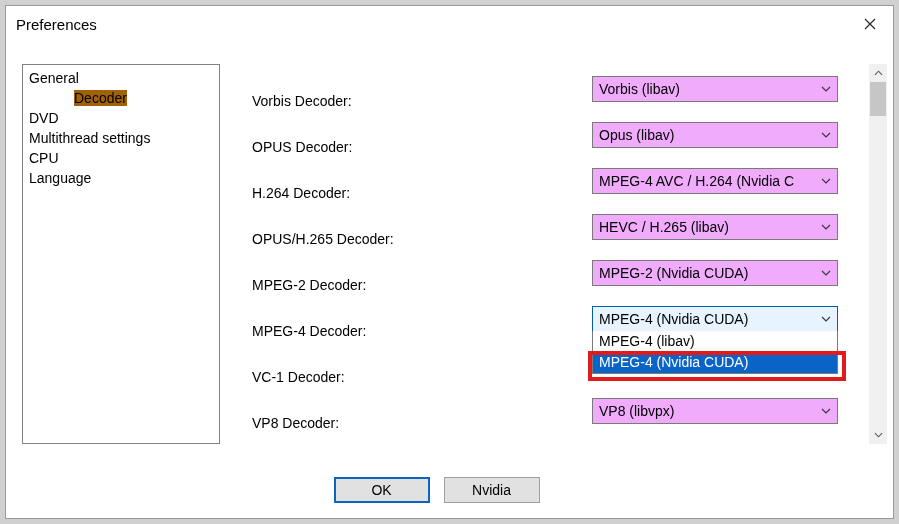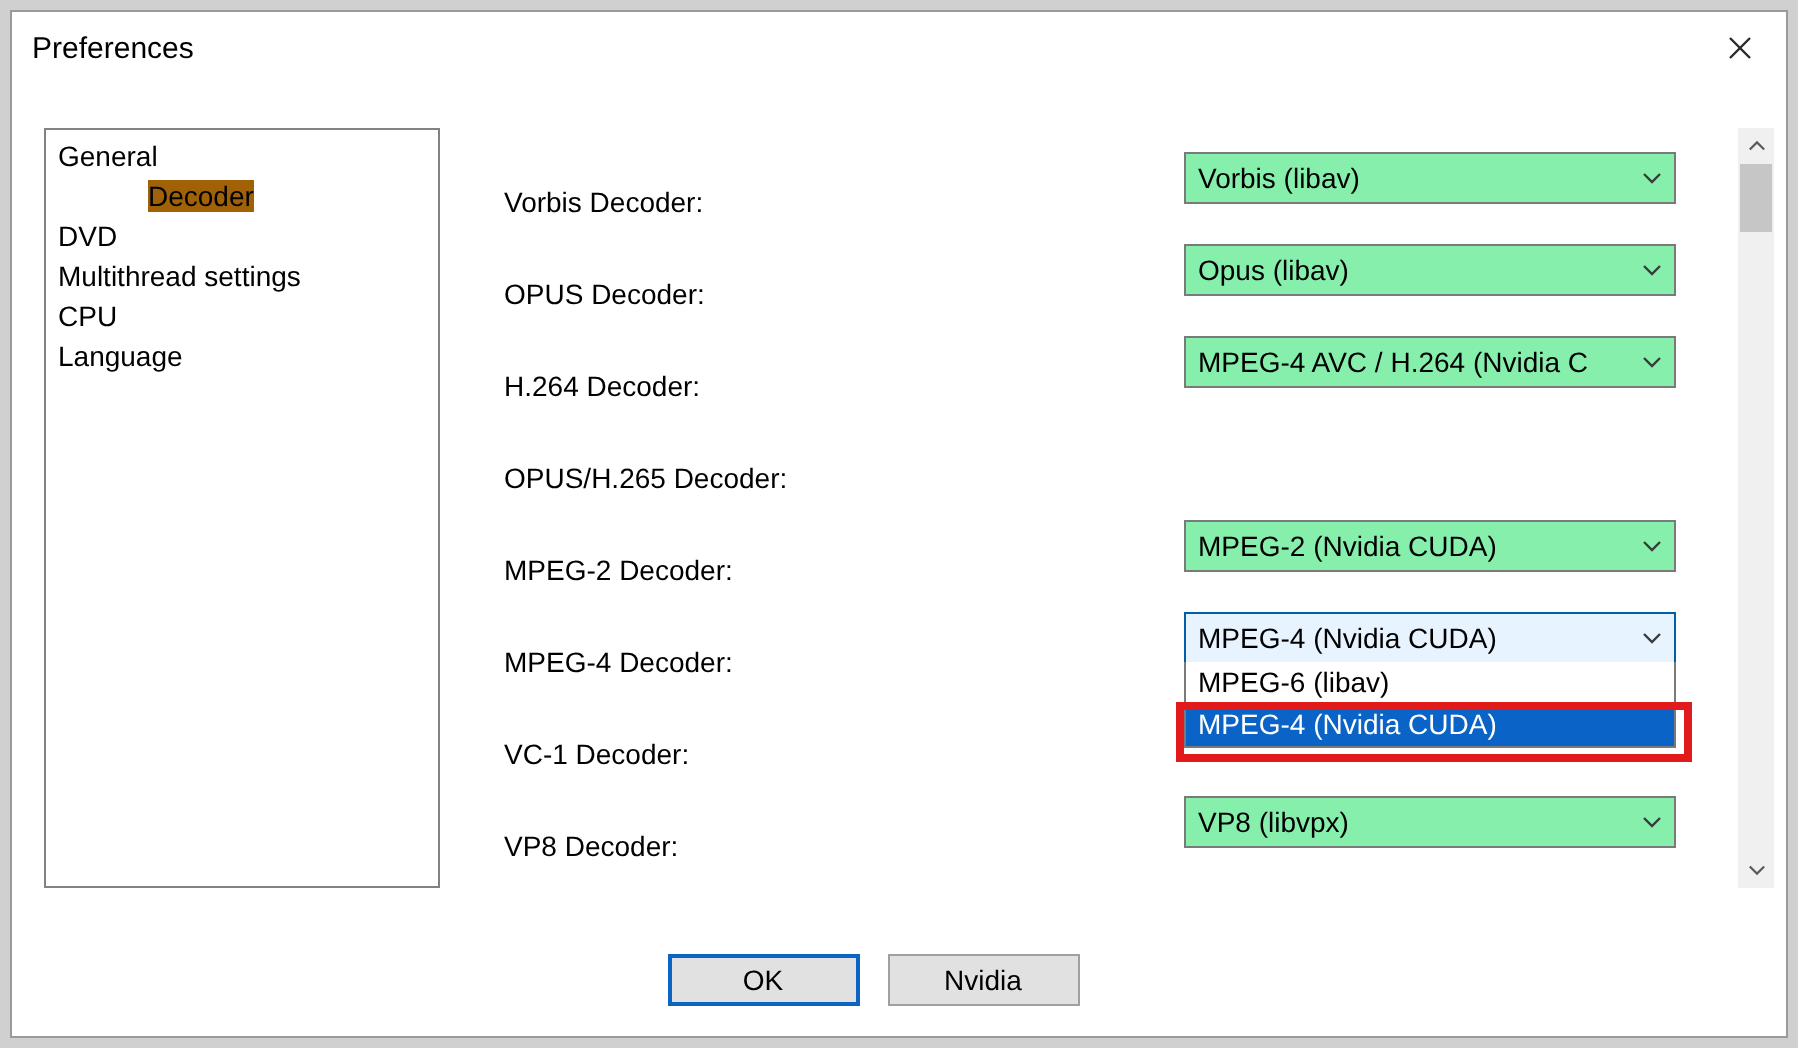--- a/index.html
+++ b/index.html
@@ -81,21 +81,21 @@
   .row .label {
     width: 340px;
     font-size: 14px;
     margin-top: 24px;
   }
   .combo {
     box-sizing: border-box;
     width: 246px;
     height: 26px;
     border: 1px solid #7a7a7a;
-    background: #86efac;
+    background: #f0abfc;
     display: flex;
     align-items: center;
     justify-content: space-between;
     padding: 0 6px 0 6px;
     font-size: 14px;
     cursor: pointer;
   }
   .combo.open {
     background: #e7f3ff;
     border: 1px solid #005faa;
@@ -257,20 +257,28 @@
             <span class="chevron">
                 <svg viewBox="0 0 10 6">
                   <polyline points="1,1 5,5 9,1" fill="none" stroke="#3a3a3a" stroke-width="1.2"></polyline>
                 </svg>
               </span>
           </div>
         </div>
 
         <div class="row">
           <span class="label">OPUS/H.265 Decoder:</span>
+          <div class="combo">
+            <span class="value">HEVC / H.265 (libav)</span>
+            <span class="chevron">
+                <svg viewBox="0 0 10 6">
+                  <polyline points="1,1 5,5 9,1" fill="none" stroke="#3a3a3a" stroke-width="1.2"></polyline>
+                </svg>
+              </span>
+          </div>
         </div>
 
         <div class="row">
           <span class="label">MPEG-2 Decoder:</span>
           <div class="combo">
             <span class="value">MPEG-2 (Nvidia CUDA)</span>
             <span class="chevron">
                 <svg viewBox="0 0 10 6">
                   <polyline points="1,1 5,5 9,1" fill="none" stroke="#3a3a3a" stroke-width="1.2"></polyline>
                 </svg>
@@ -283,21 +291,21 @@
           <div class="combo-stack">
             <div class="combo open">
               <span class="value">MPEG-4 (Nvidia CUDA)</span>
               <span class="chevron">
                   <svg viewBox="0 0 10 6">
                     <polyline points="1,1 5,5 9,1" fill="none" stroke="#3a3a3a" stroke-width="1.2"></polyline>
                   </svg>
                 </span>
             </div>
             <div class="dropdown">
-              <div class="dropdown-item">MPEG-6 (libav)</div>
+              <div class="dropdown-item">MPEG-4 (libav)</div>
               <div class="dropdown-item highlight">MPEG-4 (Nvidia CUDA)</div>
             </div>
             <div class="red-outline"></div>
           </div>
         </div>
 
         <div class="row">
           <span class="label">VC-1 Decoder:</span>
           <div style="width:246px"></div>
         </div>

